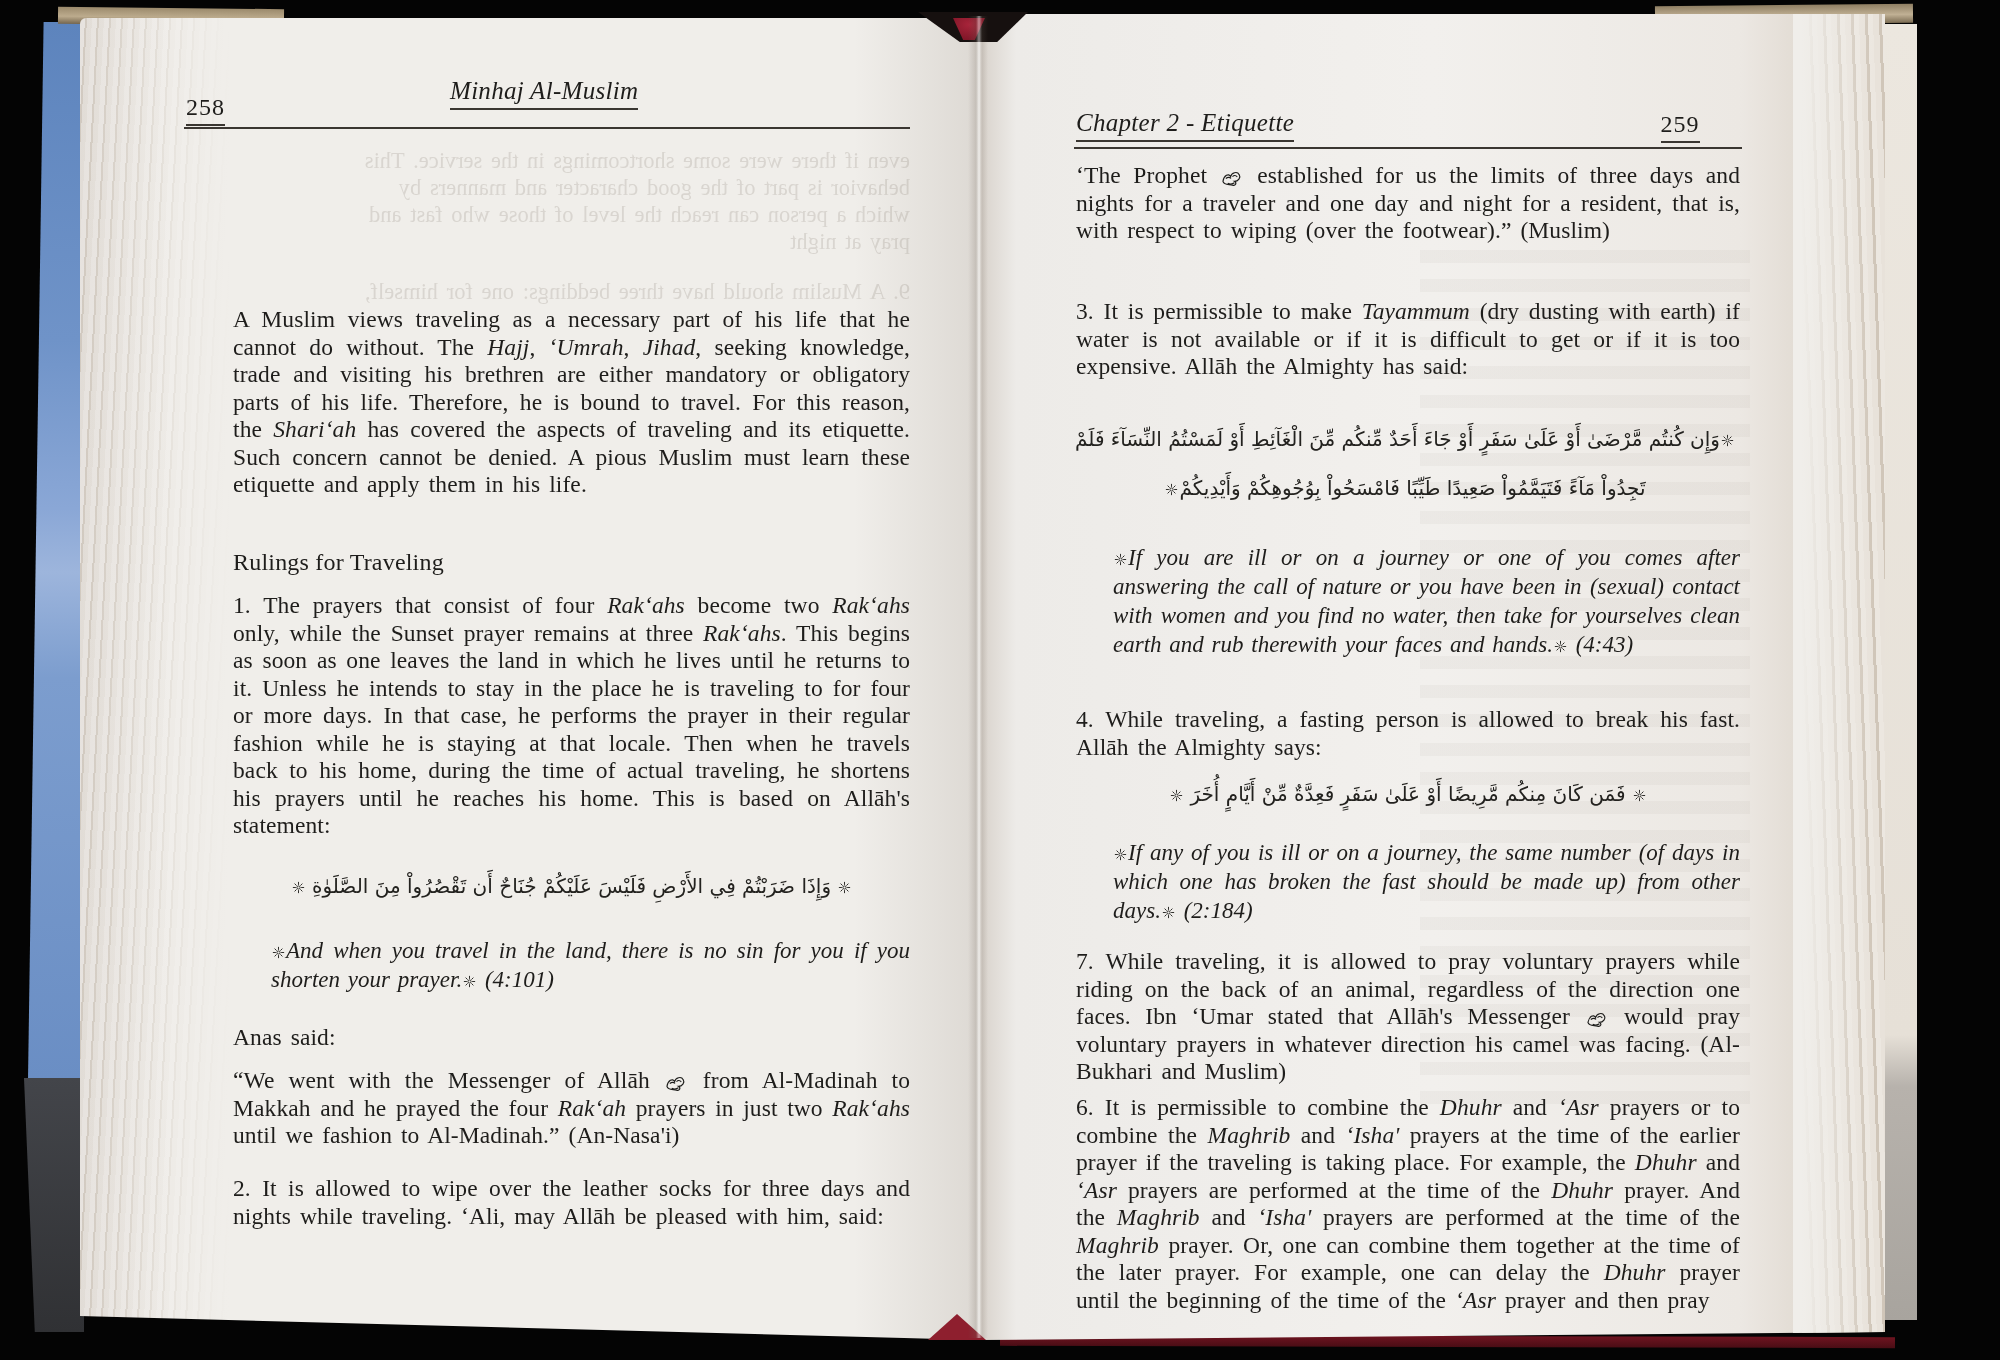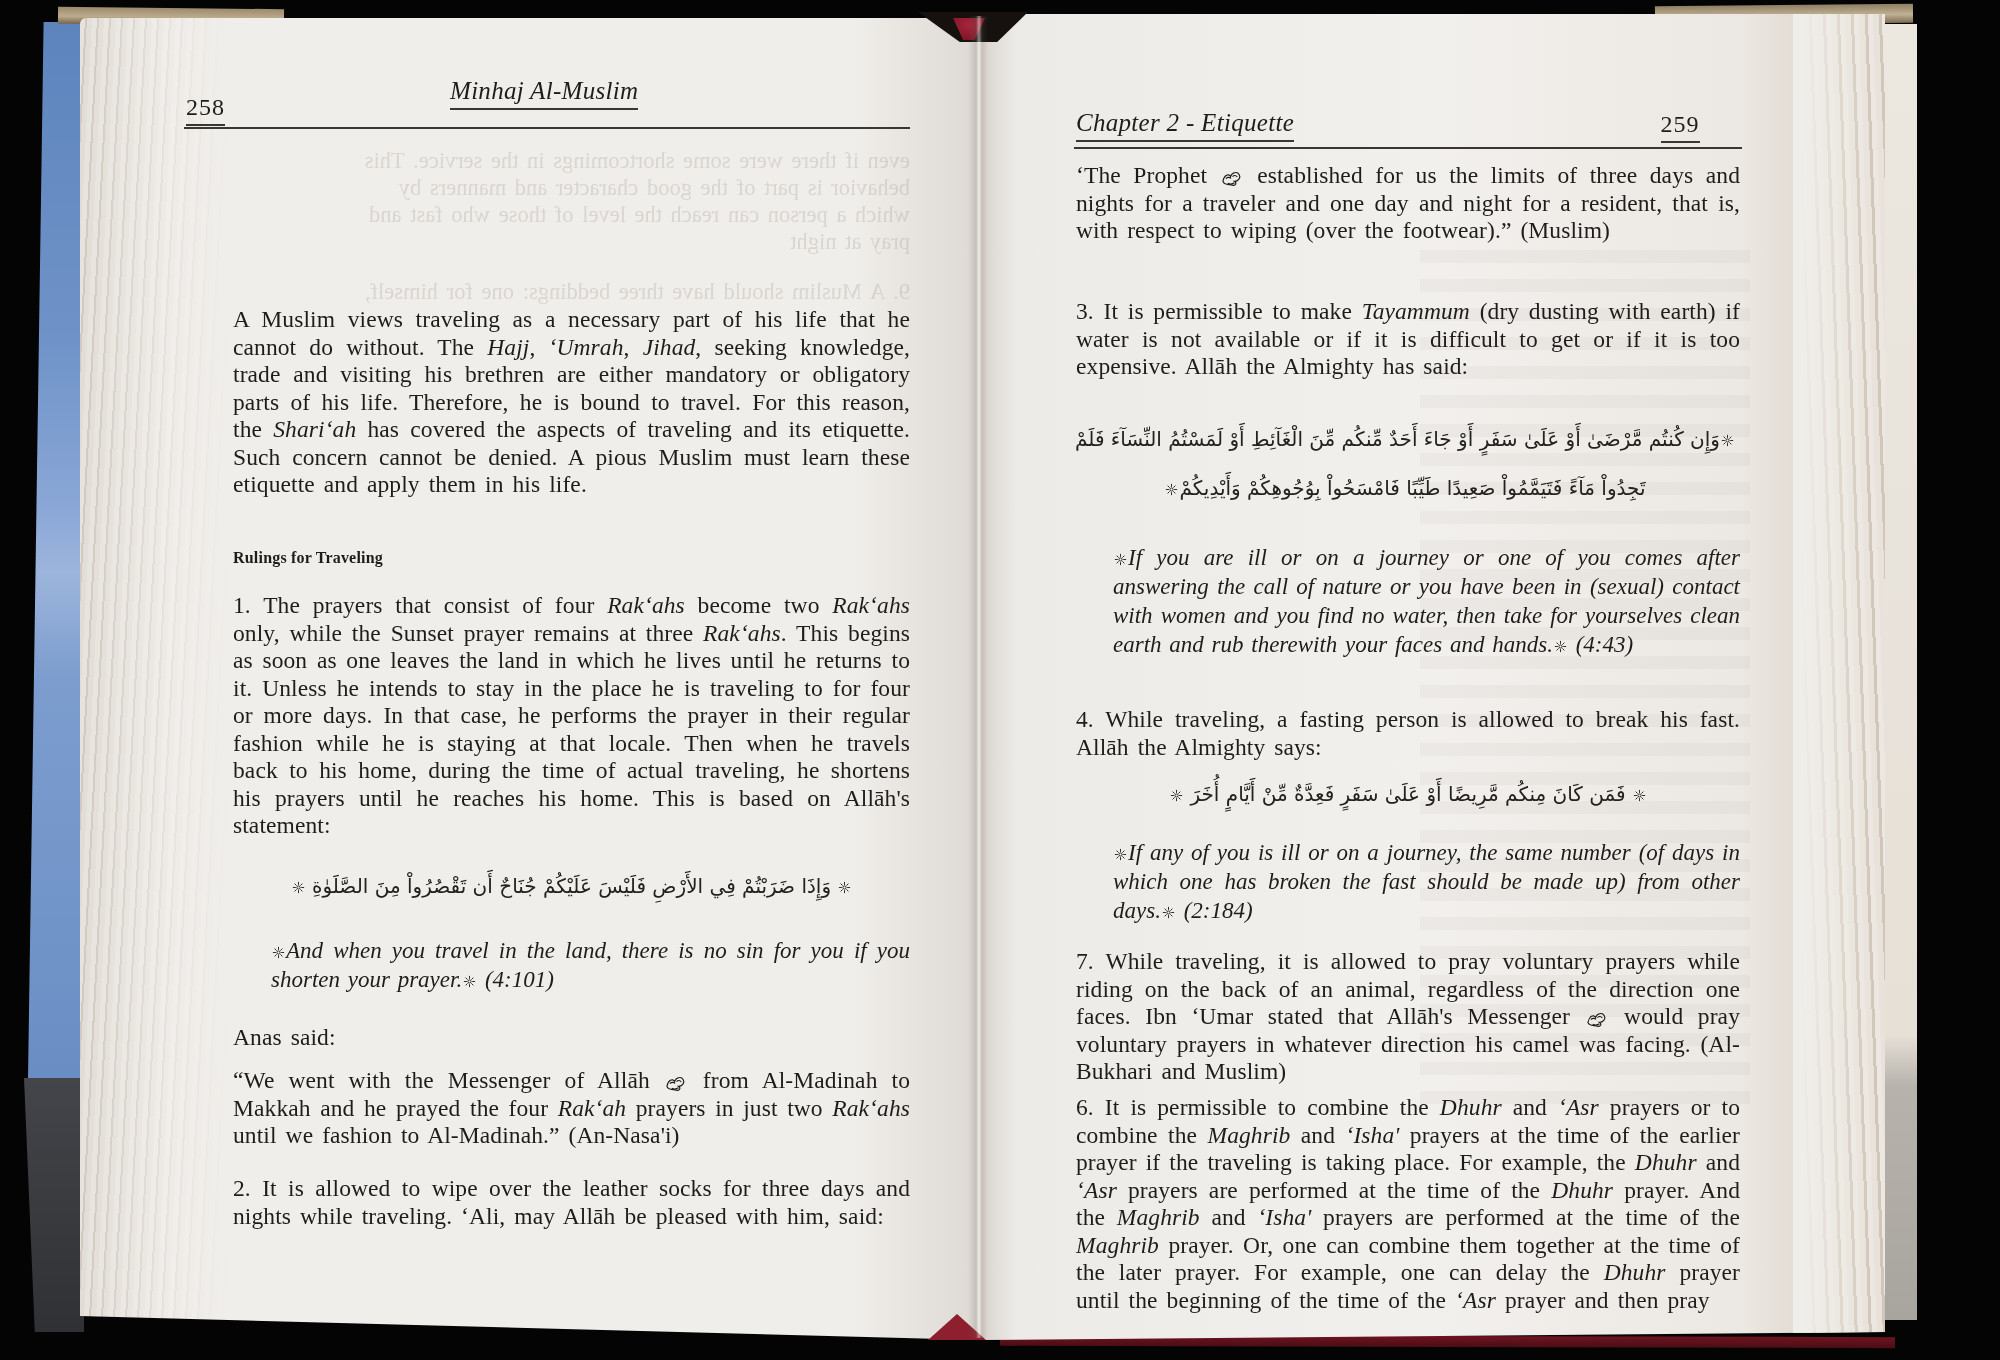--- a/index.html
+++ b/index.html
@@ -53,21 +53,21 @@
 
   
   .tb{position:absolute;z-index:5;}
   .body-text{font-size:23.5px;line-height:27.5px;text-align:justify;word-spacing:3px;letter-spacing:.1px;}
   .it{font-style:italic;}
   .pagenum{font-size:24px;letter-spacing:1px;}
   .running{font-style:italic;font-size:25px;letter-spacing:.3px;}
   .underline{border-bottom:2px solid #3a3631;padding-bottom:4px;}
   .rule{position:absolute;z-index:5;height:2px;background:#3a3631;}
   .chapter-title{font-size:36px;font-weight:bold;text-align:center;letter-spacing:.4px;}
-  .section-heading{font-size:16px;font-weight:bold;letter-spacing:.2px;}
+  .section-heading{font-size:24px;font-weight:normal;letter-spacing:.2px;}
   .arabic{font-family:"DejaVu Sans",sans-serif;font-size:20px;direction:rtl;text-align:center;white-space:nowrap;color:#23221f;}
   .arabic .line{white-space:nowrap;}
   .translation{font-style:italic;font-size:23px;line-height:29px;text-align:justify;word-spacing:2px;}
   .orn-icon{width:15px;height:15px;display:inline-block;vertical-align:-2px;}
   .pbuh-icon{width:25px;height:21px;display:inline-block;vertical-align:-5px;}
 
   
   .ghost{position:absolute;z-index:4;transform:scaleX(-1);color:rgba(110,98,85,.55);opacity:.32;
     font-size:22.5px;line-height:27px;filter:blur(.6px);text-align:justify;word-spacing:3px;}
   .ghost-single{white-space:nowrap;}

